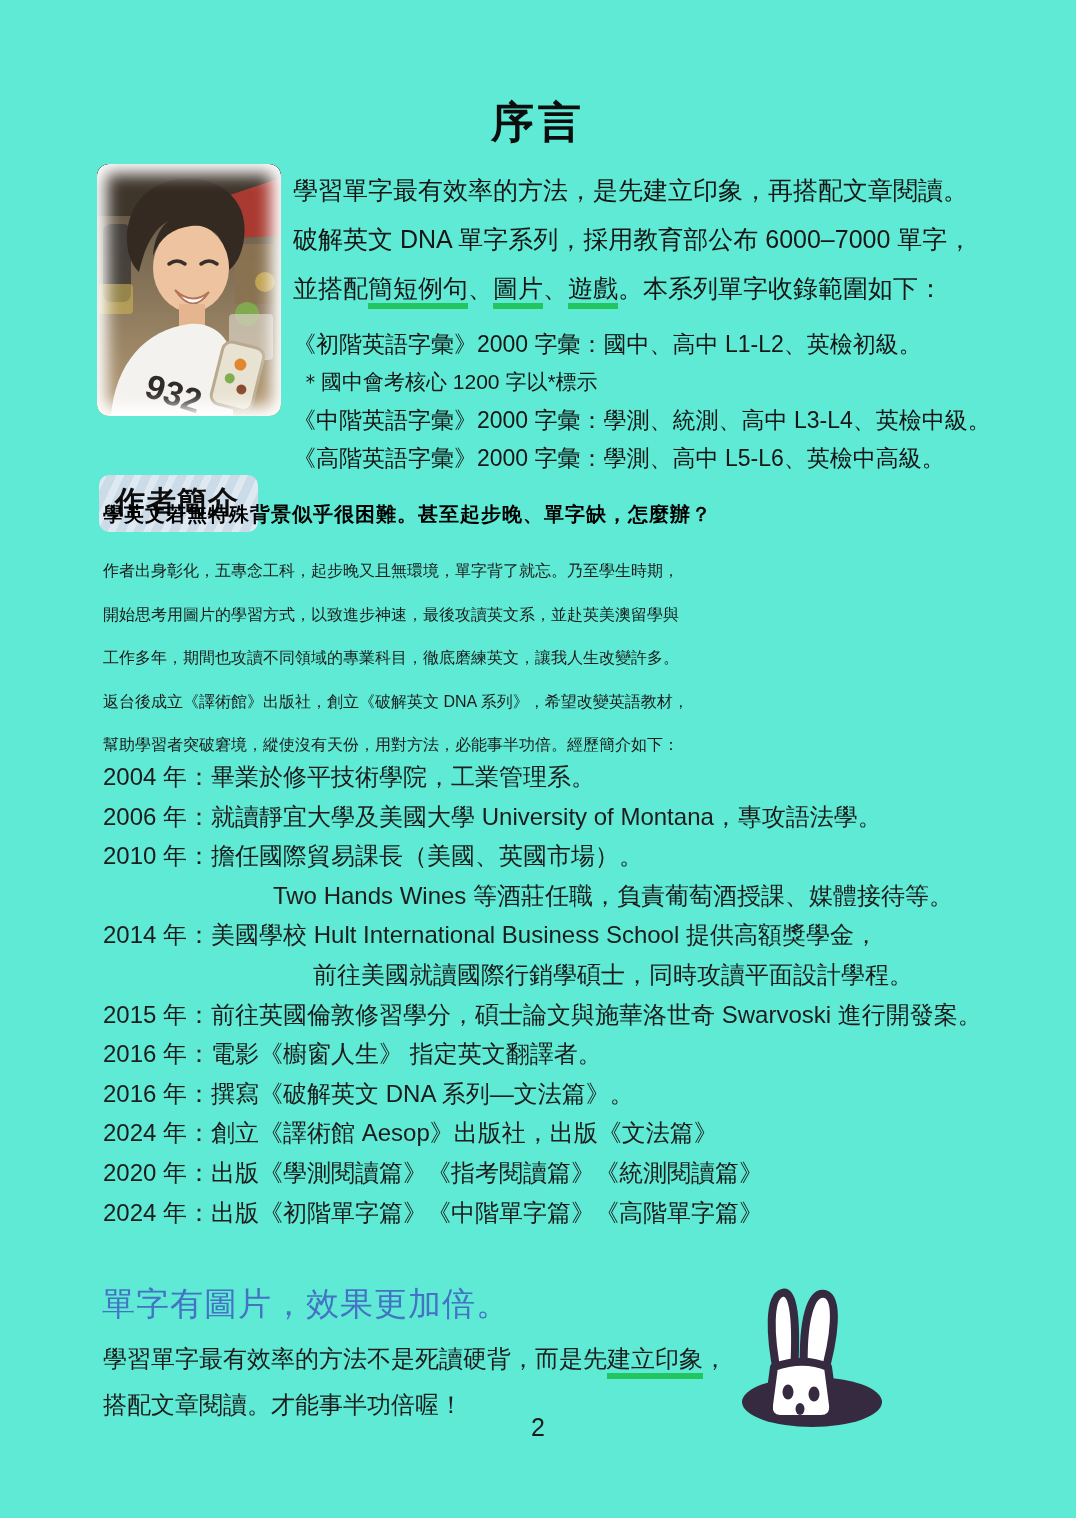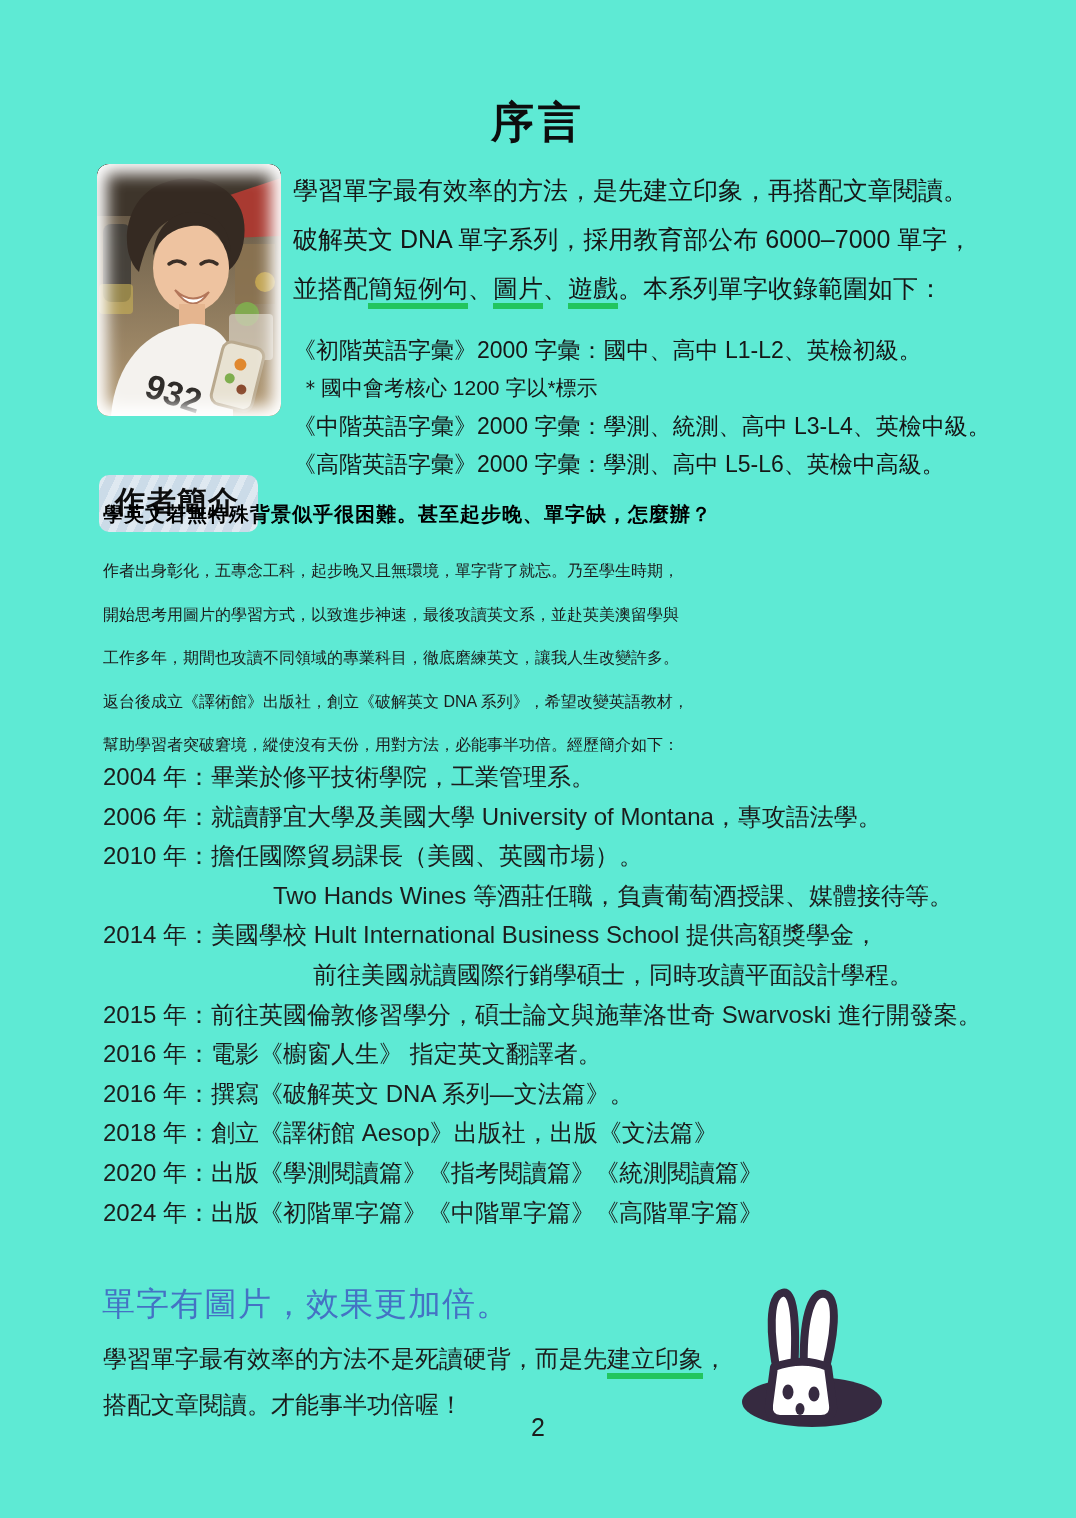--- a/index.html
+++ b/index.html
@@ -22,21 +22,21 @@
     border-radius:12px;overflow:hidden;
   }
   .photo-feather{
     position:absolute;inset:0;border-radius:12px;
     box-shadow:inset 0 0 16px 10px #ffffff;
     pointer-events:none;
   }
   
   .intro{position:absolute;left:293px;top:166px;width:710px;}
   .intro-big{font-size:25px;line-height:49px;color:#161616;}
-  .intro-small{font-size:23px;line-height:38px;color:#161616;margin-top:18px;}
+  .intro-small{font-size:23px;line-height:38px;color:#161616;margin-top:12px;}
   .intro-small .tiny{font-size:21px;padding-left:7px;}
   .u{border-bottom:6px solid #22c55e;padding-bottom:1px;}
   
   .badge{
     position:absolute;left:99px;top:431px;
     background:#cbdbe8;
     background-image:repeating-linear-gradient(115deg,rgba(255,255,255,.38) 0 7px,rgba(255,255,255,0) 7px 16px);
     border-radius:10px;
     padding:7px 19px 9px 16px;
     font-size:30px;font-weight:bold;color:#0d0d0d;letter-spacing:1px;margin-top:44px;
@@ -148,21 +148,21 @@
   <div class="timeline">
     <div>2004 年：畢業於修平技術學院，工業管理系。</div>
     <div>2006 年：就讀靜宜大學及美國大學 University of Montana，專攻語法學。</div>
     <div>2010 年：擔任國際貿易課長（美國、英國市場）。</div>
     <div class="indent">Two Hands Wines 等酒莊任職，負責葡萄酒授課、媒體接待等。</div>
     <div>2014 年：美國學校 Hult International Business School 提供高額獎學金，</div>
     <div class="indent">前往美國就讀國際行銷學碩士，同時攻讀平面設計學程。</div>
     <div>2015 年：前往英國倫敦修習學分，碩士論文與施華洛世奇 Swarvoski 進行開發案。</div>
     <div>2016 年：電影《櫥窗人生》 指定英文翻譯者。</div>
     <div>2016 年：撰寫《破解英文 DNA 系列—文法篇》。</div>
-    <div>2018 年：創立《譯術館 Aesop》出版社，出版《文法篇》</div>
+    <div>2024 年：創立《譯術館 Aesop》出版社，出版《文法篇》</div>
     <div>2020 年：出版《學測閱讀篇》《指考閱讀篇》《統測閱讀篇》</div>
     <div>2024 年：出版《初階單字篇》《中階單字篇》《高階單字篇》</div>
   </div>
 
   <div class="closing-heading">單字有圖片，效果更加倍。</div>
 
   <div class="closing">
     <div><span>學習單字最有效率的方法不是死讀硬背，而是先</span><span class="u">建立印象</span><span>，</span></div>
     <div>搭配文章閱讀。才能事半功倍喔！</div>
   </div>

